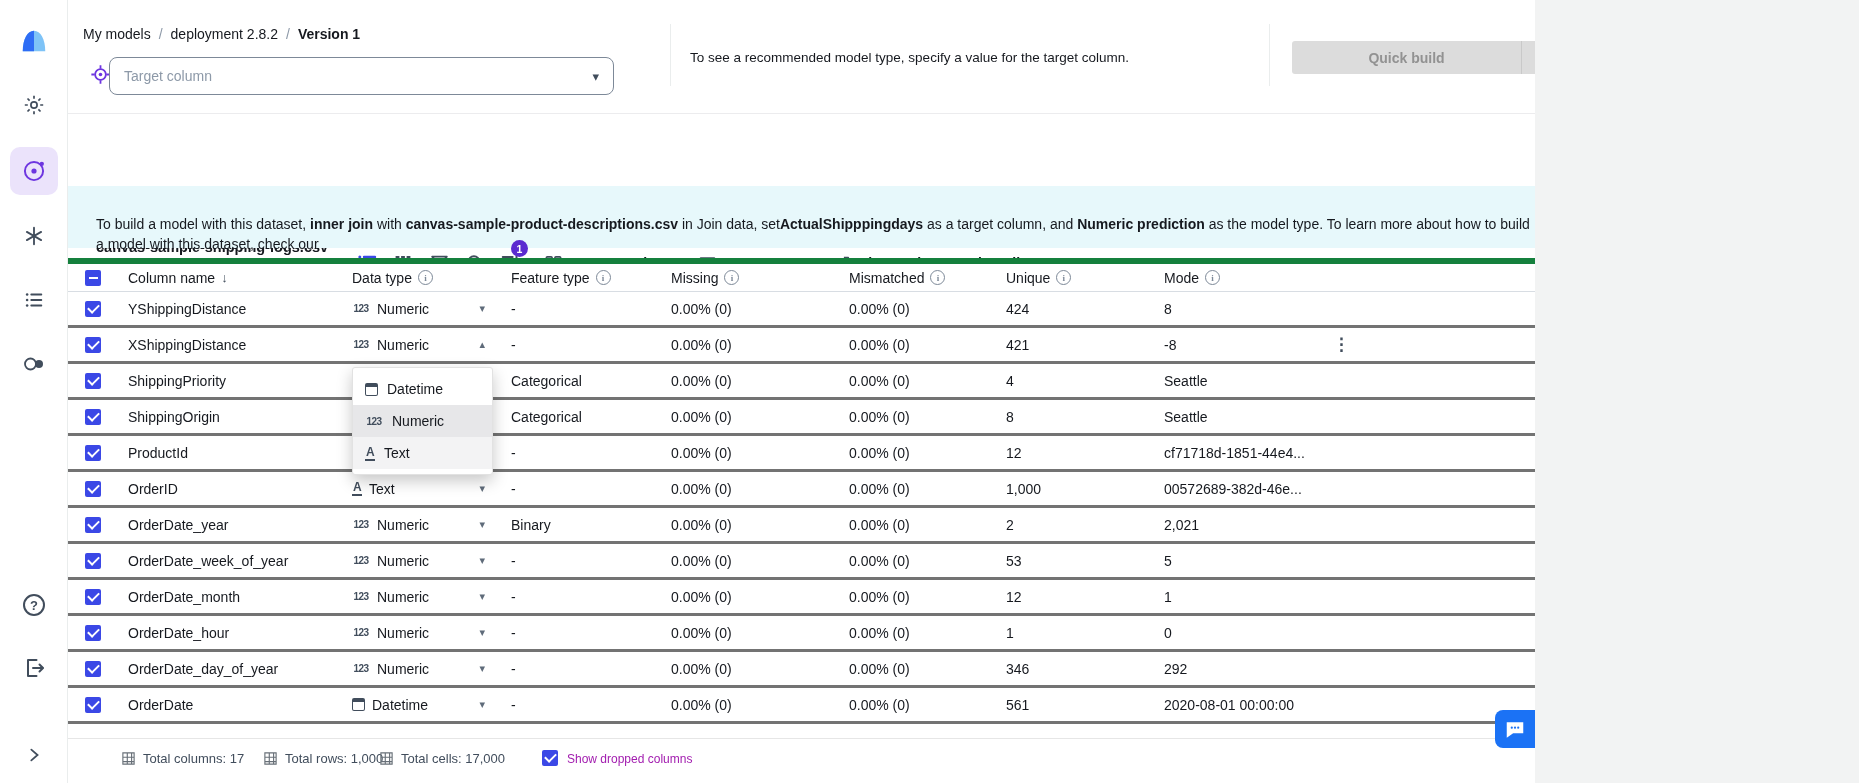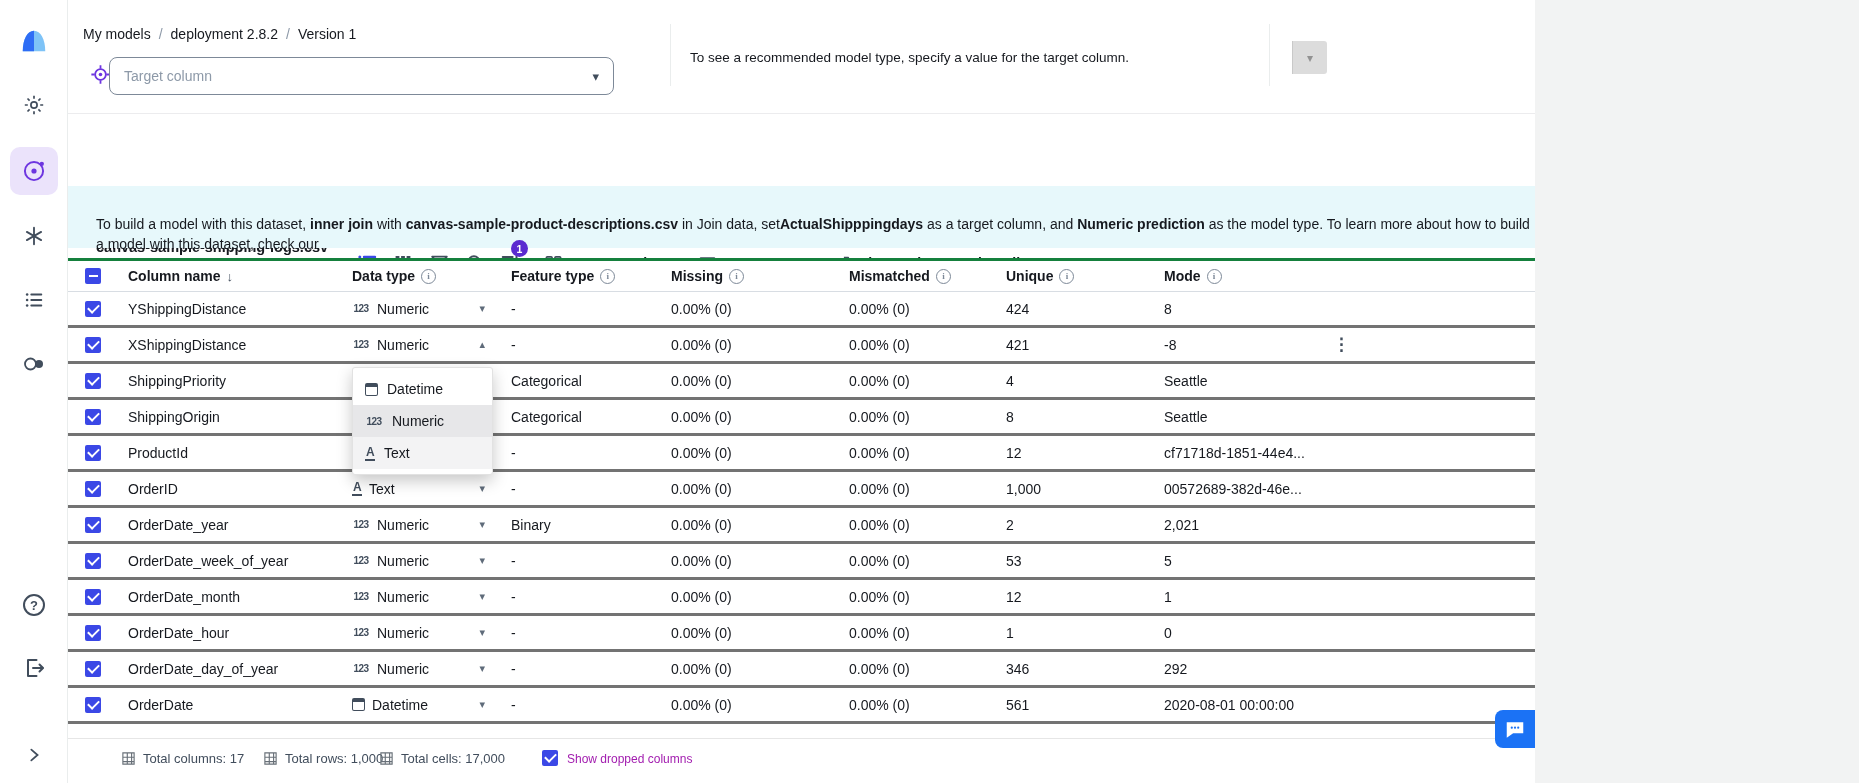--- a/index.html
+++ b/index.html
@@ -14,21 +14,21 @@
   .help-circle{width:22px;height:22px;border:2px solid #414d5c;border-radius:50%;display:flex;align-items:center;justify-content:center;font-weight:bold;font-size:13px;color:#414d5c}
   .help-circle::after{content:"?"}
 
   
   .main{position:absolute;left:68px;top:0;right:0;height:100%}
 
   
   .header{position:absolute;top:0;left:0;right:0;height:114px;border-bottom:1px solid #ececee}
   .breadcrumb{position:absolute;left:15px;top:26px;font-size:14px;display:flex;align-items:center;gap:8px}
   .breadcrumb .sep{color:#8d99a8}
-  .breadcrumb .last{font-weight:normal}
+  .breadcrumb .last{font-weight:bold}
   .target-icon{position:absolute;left:22px;top:64px}
   .target-select{position:absolute;left:41px;top:57px;width:505px;height:38px;border:1px solid #7d8998;border-radius:8px;background:#fff;display:flex;align-items:center;padding:0 14px;cursor:pointer}
   .target-select .ph{color:#8d99a8}
   .target-select .chev{margin-left:auto;color:#414d5c;font-size:13px}
   .vdiv{position:absolute;top:24px;height:62px;width:1px;background:#eaeded}
   .hint{position:absolute;left:622px;top:50px;font-size:13.5px;color:#16191f}
   .btn{display:inline-flex;align-items:center;justify-content:center;font-weight:bold;font-size:14px;border-radius:13px;cursor:default}
   .quickbuild{position:absolute;left:1224px;top:41px;height:33px;display:flex}
   .qb-main{width:229px;background:#dcdcdc;color:#929292;border-radius:3px 0 0 3px;display:flex;align-items:center;justify-content:center;font-weight:bold}
   .qb-arrow{width:35px;background:#dcdcdc;color:#929292;border-left:1px solid #c9c9c9;border-radius:0 3px 3px 0;display:flex;align-items:center;justify-content:center;font-size:12px}
@@ -44,21 +44,21 @@
   .badge{position:absolute;left:443px;top:126px;width:17px;height:17px;border-radius:50%;background:#5b2ad0;color:#fff;font-size:10.5px;display:flex;align-items:center;justify-content:center;font-weight:bold;z-index:2}
   .dv-btn{position:absolute;left:1578px;top:132px;width:144px;height:34px;border:2px solid #3b44d8;border-radius:3px;color:#3b44d8;font-weight:bold;display:flex;align-items:center;justify-content:center;gap:8px;cursor:pointer;background:#fff}
   .collapse-ic{position:absolute;left:1742px;top:138px;cursor:pointer}
 
   
   .banner{position:absolute;top:186px;left:0;right:0;height:62px;background:#e7f8fb;padding:28px 0 0 28px;font-size:14px;line-height:20px}
 
   
   .tbl{position:absolute;top:258px;left:0;right:0}
   .tr{display:grid;grid-template-columns:50px 224px 159px 160px 178px 157px 158px 169px 60px 1fr;align-items:center;border-bottom:3px solid #737373;height:36px;background:#fff}
-  .thead{height:34px;border-top:3px solid #15803d;border-bottom:1px solid #d8dde3;font-weight:bold}
+  .thead{height:34px;border-top:6px solid #15803d;border-bottom:1px solid #d8dde3;font-weight:normal}
   .td,.th{padding-left:10px;white-space:nowrap;overflow:hidden;font-size:14px}
   .cell-cb{display:flex;justify-content:center;padding-left:0}
   .cb{width:16px;height:16px;border-radius:2px;background:#3b48e6;display:flex;align-items:center;justify-content:center;cursor:pointer;flex:0 0 auto}
   .cb.ind::after{content:"";width:9px;height:2px;background:#fff}
   .cb.chk::after{content:"";width:9px;height:5px;border-left:2px solid #fff;border-bottom:2px solid #fff;transform:rotate(-45deg);margin-bottom:3px}
   .th{display:flex;align-items:center;gap:6px}
   .sort-arrow{font-size:13px;color:#414d5c}
   .info{width:15px;height:15px;border:1.5px solid #7d8998;border-radius:50%;font-size:9px;color:#7d8998;display:inline-flex;align-items:center;justify-content:center;font-weight:bold;font-family:"Liberation Serif",serif;flex:0 0 auto}
   .info::after{content:"i"}
   .dtype-inner{display:flex;align-items:center;gap:7px;width:100%;cursor:pointer}
@@ -162,20 +162,21 @@
         </svg>
       </span>
       <div class="target-select">
         <span class="ph">Target column</span>
         <span class="chev">▾</span>
       </div>
       <div class="vdiv" style="left:602px"></div>
       <div class="hint">To see a recommended model type, specify a value for the target column.</div>
       <div class="vdiv" style="left:1201px"></div>
       <div class="quickbuild">
+        <span class="qb-main">Quick build</span>
         <span class="qb-arrow">▾</span>
       </div>
       <div class="btn previewmodel">Preview model</div>
     </div>
 
     <div class="dstoolbar">
       <div class="ds-title">canvas-sample-shipping-logs.csv</div>
       <div class="ds-sub">
         <span>Full dataset:</span>
         <a class="lnk">1.0k rows</a>

